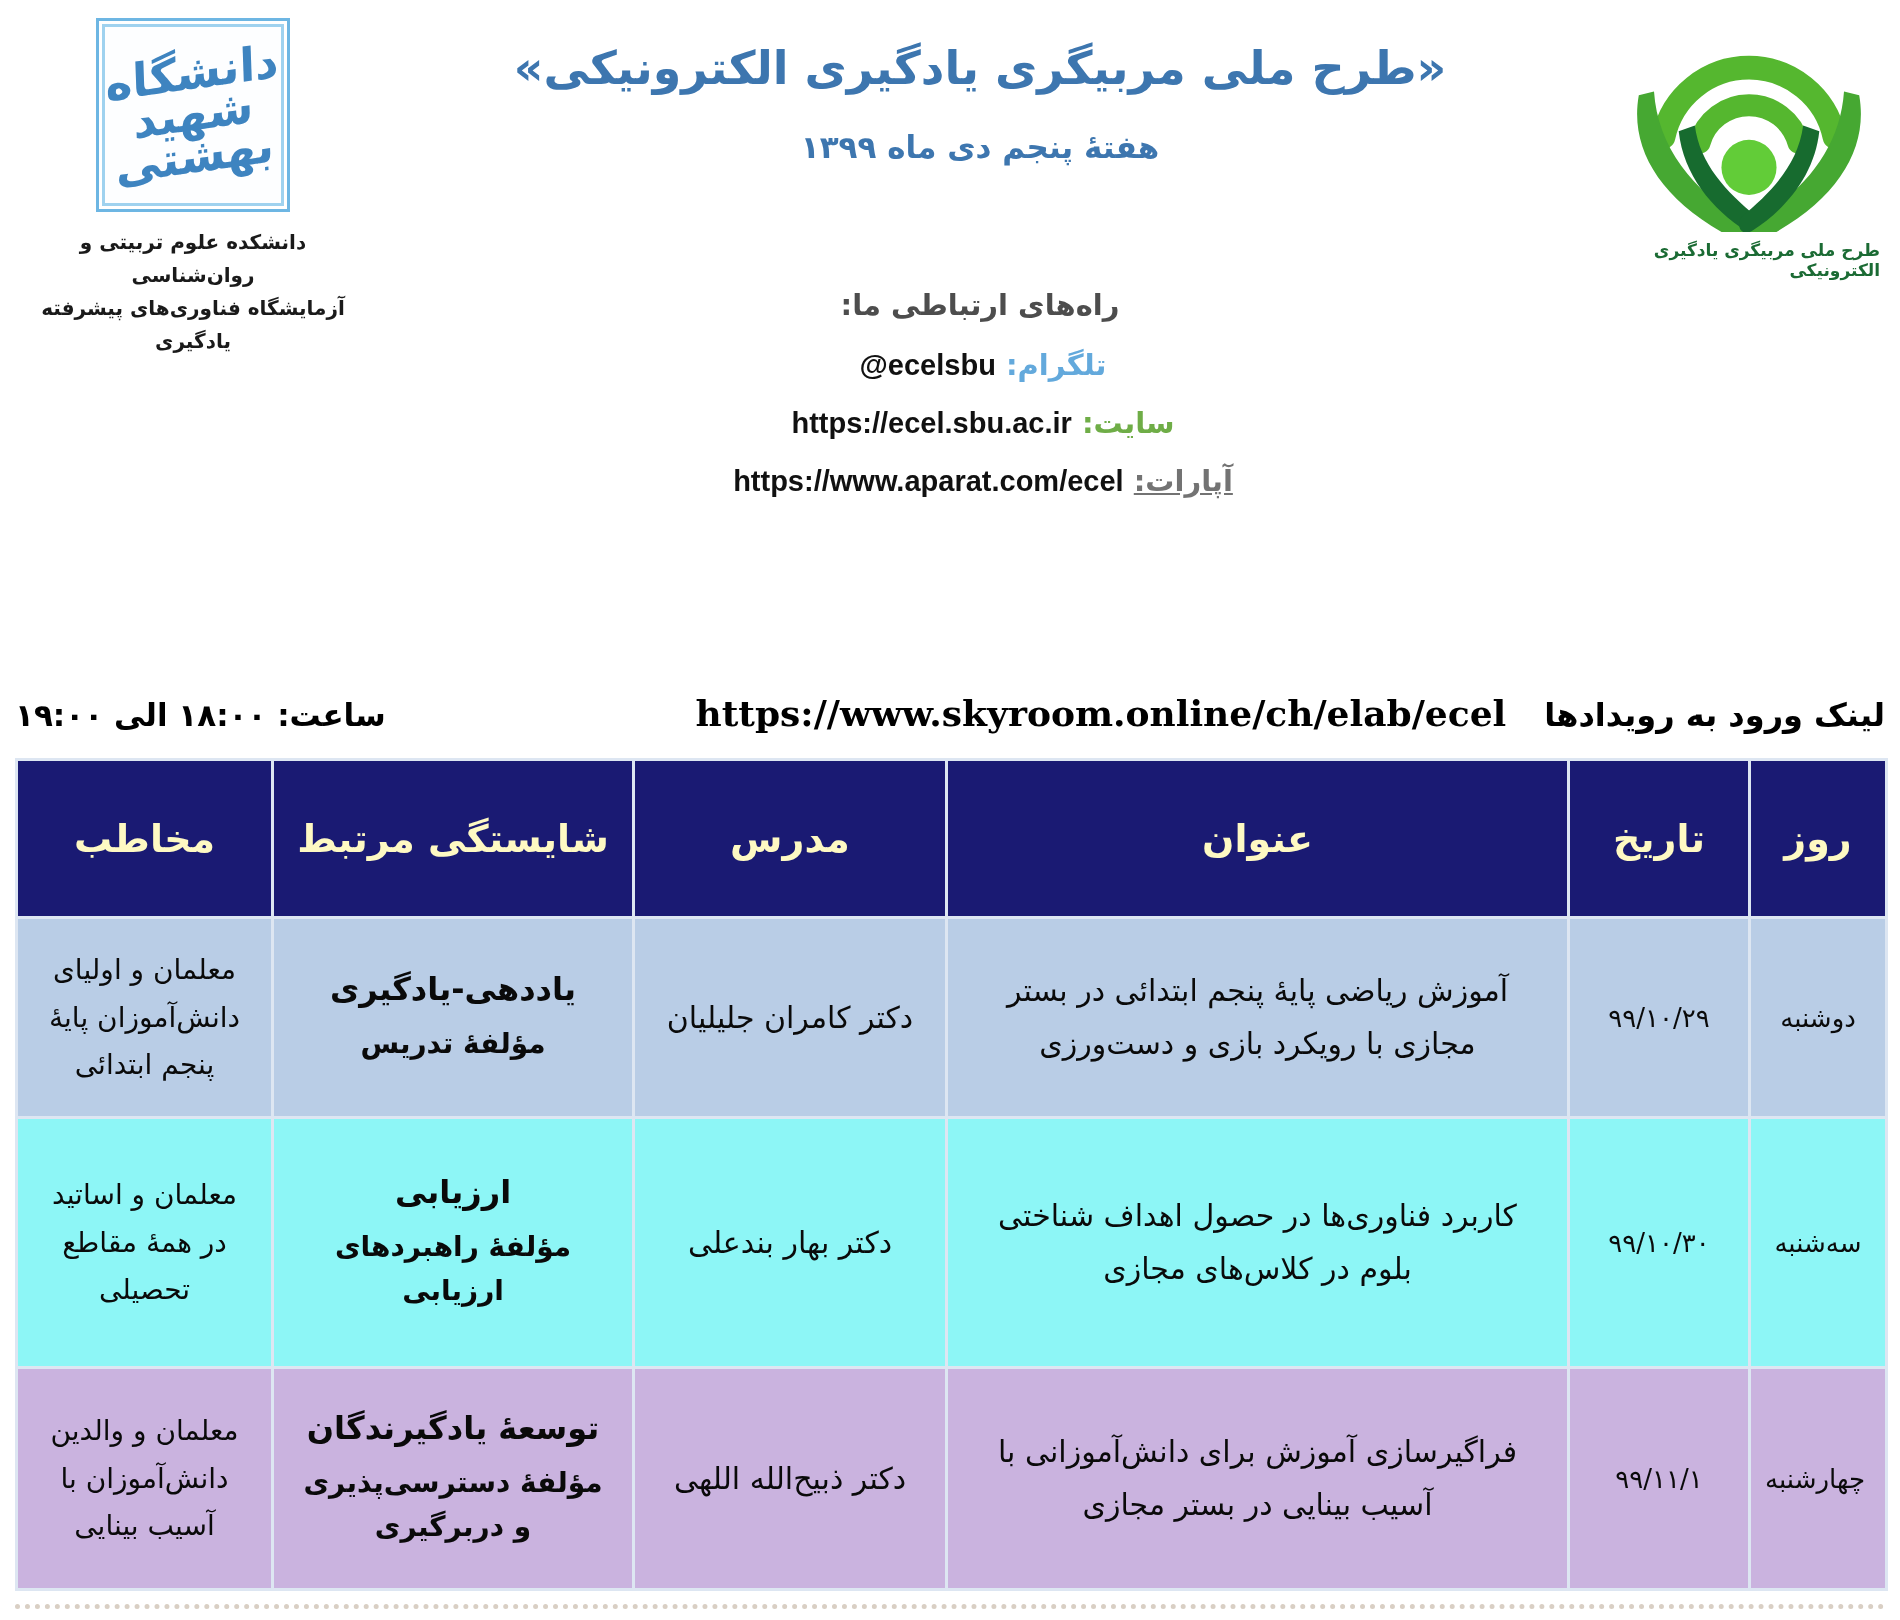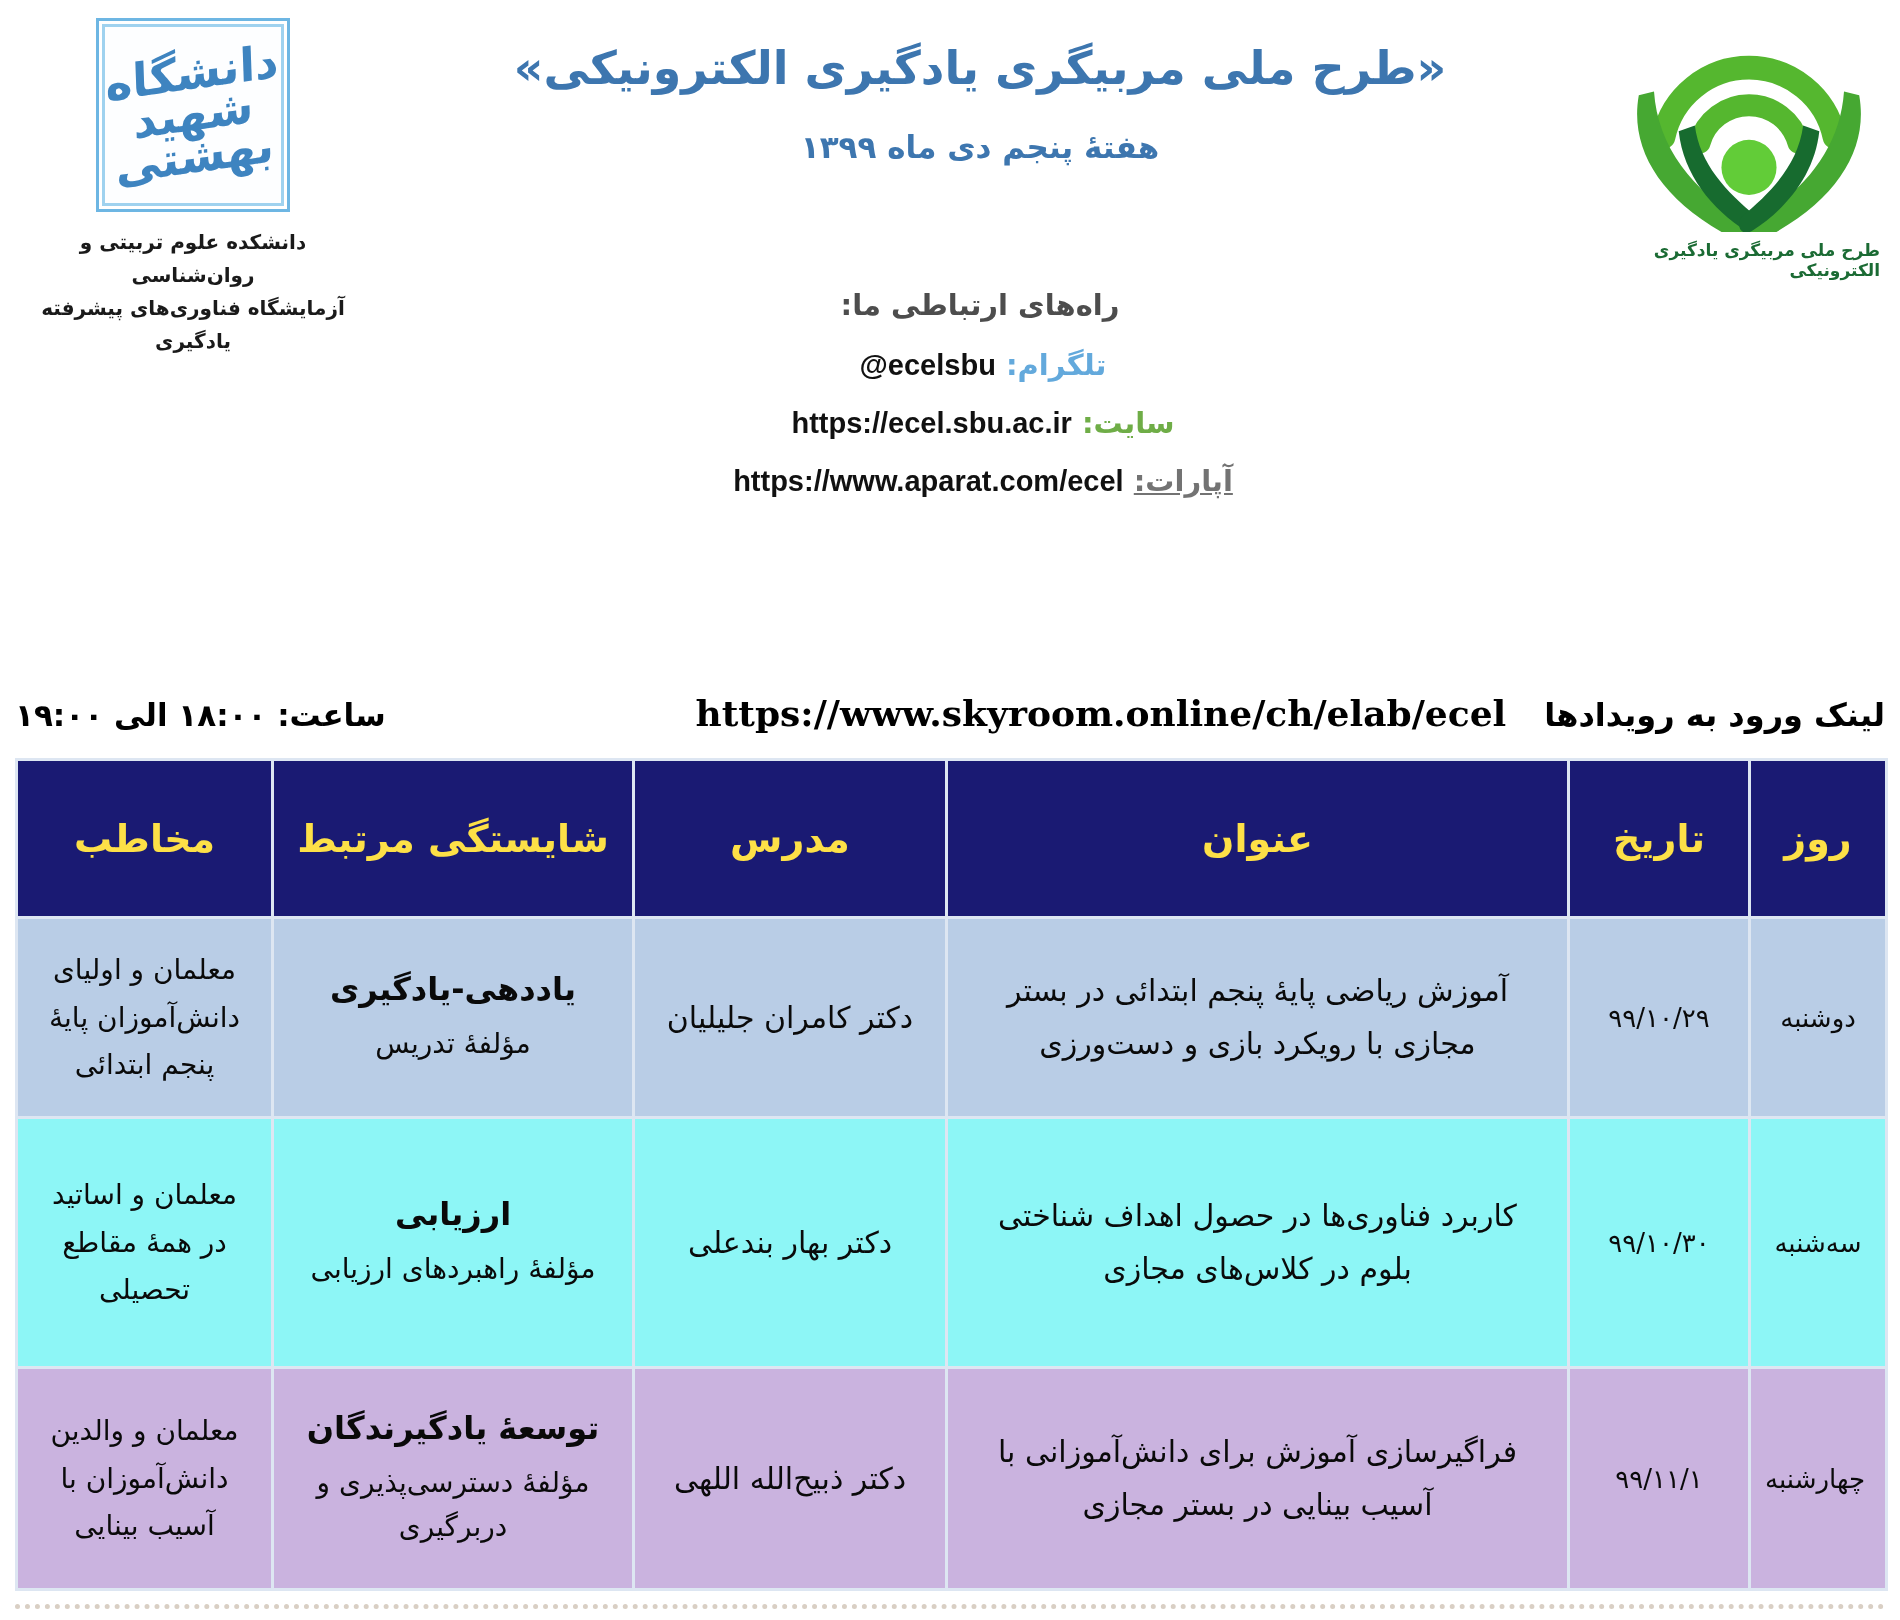--- a/index.html
+++ b/index.html
@@ -51,30 +51,30 @@
   }
   .time-text{font-size:31px;font-weight:700;color:#000;}
 
   
   .schedule{
     position:absolute;top:758px;left:15px;width:1870px;
     border-collapse:collapse;table-layout:fixed;direction:rtl;text-align:center;
   }
   .schedule th,.schedule td{border:3px solid #dde6f2;vertical-align:middle;padding:6px 20px;}
   .schedule thead tr{height:158px;}
-  .schedule th{background:#1a1a73;color:#fde047;font-size:38px;font-weight:700;}
+  .schedule th{background:#1a1a73;color:#fef9c3;font-size:38px;font-weight:700;}
   .schedule tbody{font-size:30px;font-weight:500;color:#0a0a0a;}
   .row-0{height:200px;}
   .row-1{height:250px;}
   .row-2{height:222px;}
   .cell-title{line-height:1.75;}
   .cell-audience{font-size:28px;line-height:1.7;}
   .cell-instructor{font-size:30px;}
   .comp-main{font-weight:700;font-size:32px;display:block;}
-  .comp-sub{display:block;font-size:28px;margin-top:14px;line-height:1.55;}
+  .comp-sub{display:block;font-size:28px;margin-top:14px;line-height:1.55;font-weight:bold;}
   .cell-date,.cell-day{font-size:26px;}
   .table-bottom-edge{
     position:absolute;top:1604px;left:15px;width:1870px;height:0;
     border-bottom:5px dotted #d9cfc4;
   }
 </style>
 </head>
 <body>
 
 <div class="page">

